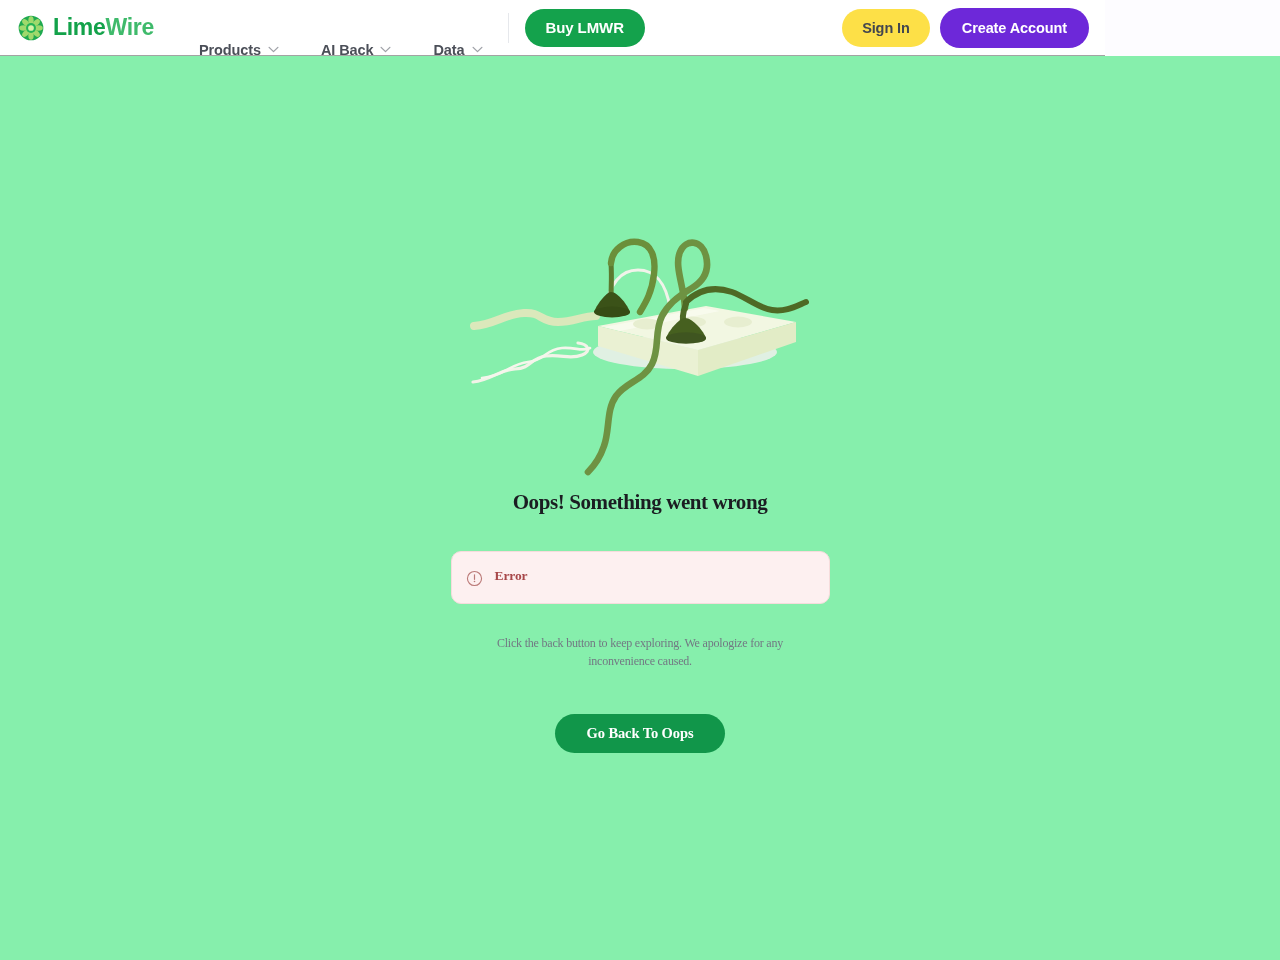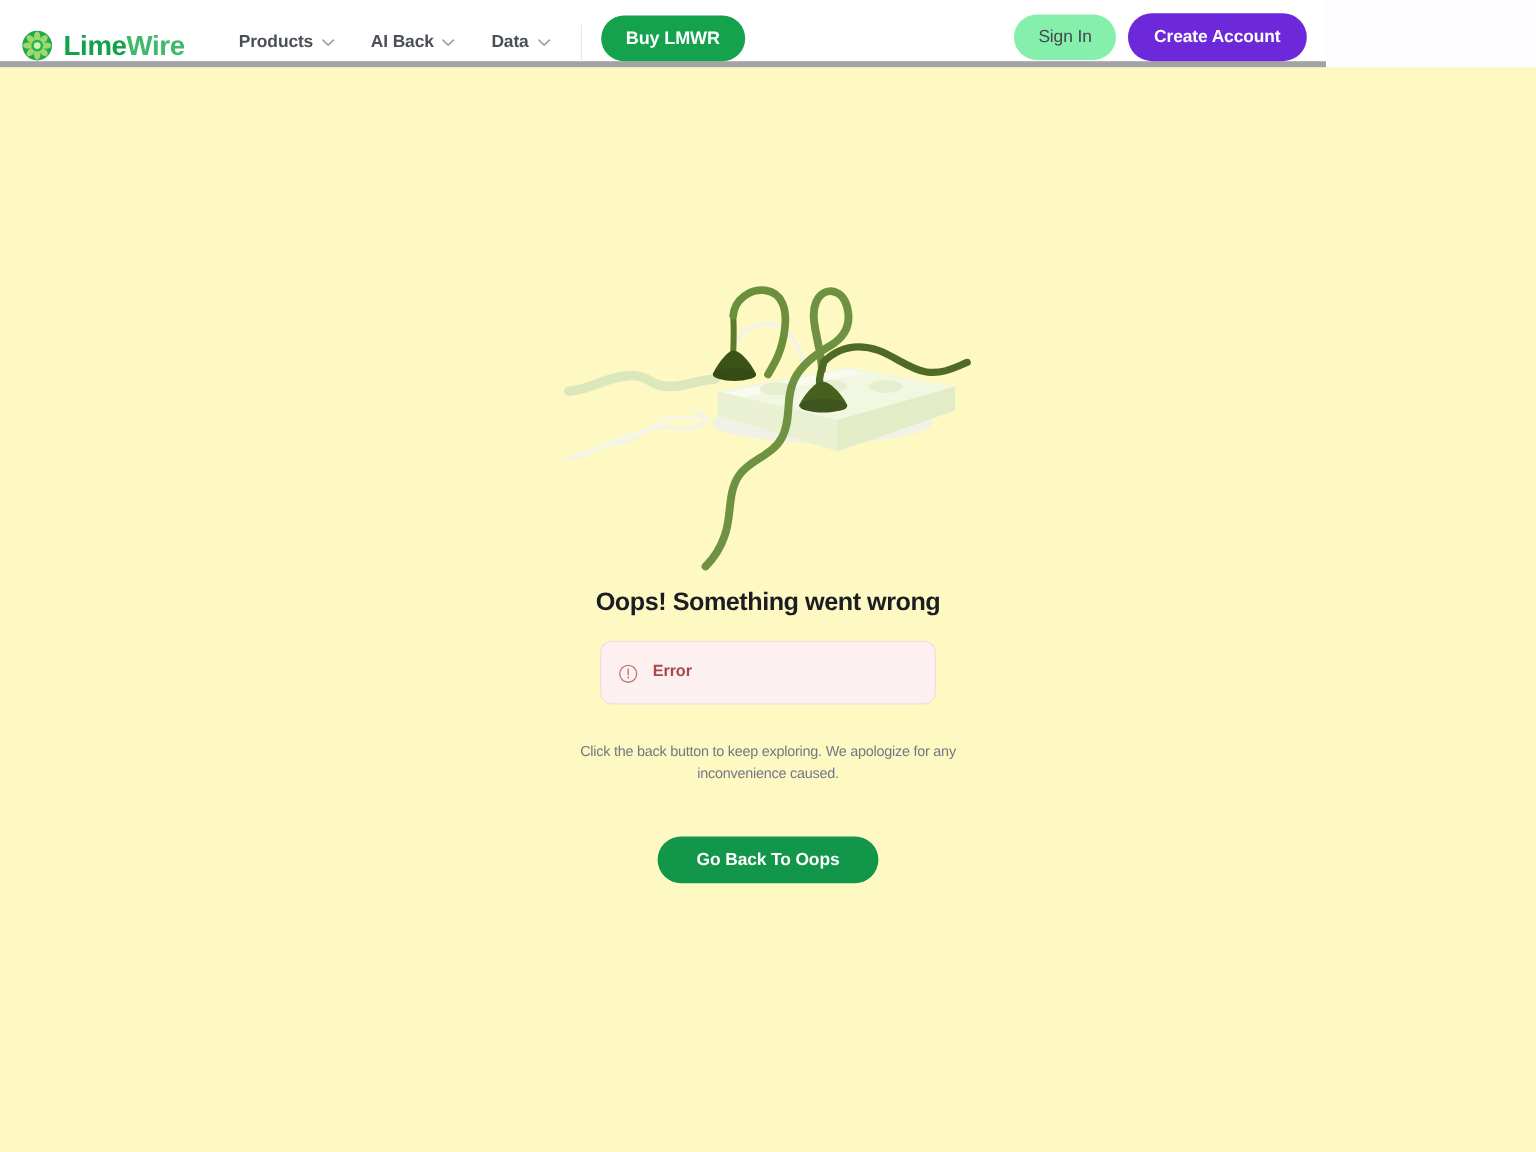--- a/index.html
+++ b/index.html
@@ -16,23 +16,23 @@
     background: #fdfcff;
     -webkit-font-smoothing: antialiased;
   }
 
   
   .header {
     position: relative;
     height: 56px;
     width: 1105px;
     background: #ffffff;
-    border-bottom: 5px solid #a3a3a3;
-    display: flex;
-    align-items: flex-end;
+    border-bottom: 1px solid #a3a3a3;
+    display: flex;
+    align-items: center;
     padding: 0 16px;
   }
 
   .brand {
     display: flex;
     align-items: center;
     gap: 9px;
     margin-left: 2px;
     margin-right: 34px;
     text-decoration: none;
@@ -47,21 +47,21 @@
     letter-spacing: -0.3px;
     line-height: 1;
     white-space: nowrap;
   }
   .brand-text .lime { color: #13a24a; }
   .brand-text .wire { color: #3fba6b; }
 
   .nav {
     display: flex;
     align-items: center;
-    gap: 8px;
+    gap: 20px;
     margin-top: 44px;
   }
 
   .nav-item {
     display: flex;
     align-items: center;
     gap: 7px;
     padding: 8px 11px;
     font-size: 14.5px;
     font-weight: 700;
@@ -106,24 +106,24 @@
     margin-left: auto;
     display: flex;
     align-items: center;
     gap: 10px;
   }
 
   .btn-signin {
     height: 38px;
     padding: 0 20px;
     border-radius: 19px;
-    background: #86efac;
+    background: #fde047;
     color: #42464f;
     font-size: 14.5px;
-    font-weight: 400;
+    font-weight: 700;
     letter-spacing: -0.1px;
   }
 
   .btn-create {
     height: 40px;
     padding: 0 22px;
     border-radius: 20px;
     background: #6d28d9;
     color: #ffffff;
     font-size: 14.5px;
@@ -131,42 +131,43 @@
     letter-spacing: -0.1px;
   }
 
   
   .main {
     width: 1280px;
     height: 904px;
     display: flex;
     flex-direction: column;
     align-items: center;
-    background: #fef9c3;
+    background: #86efac;
+    font-family: Liberation Serif, serif;
   }
 
   .illustration {
     width: 340px;
     height: 250px;
     margin-top: 174px;
     display: block;
   }
 
   .oops-title {
     margin-top: 10px;
     font-size: 21px;
     font-weight: 700;
     color: #1b1d22;
     letter-spacing: -0.4px;
     text-align: center;
   }
 
   .error-box {
-    margin-top: 20px;
-    width: 280px;
+    margin-top: 36px;
+    width: 379px;
     background: #fdf0f0;
     border: 1px solid #f6dcdc;
     border-radius: 10px;
     padding: 16px 16px 16px 14px;
     display: flex;
     gap: 12px;
     align-items: flex-start;
   }
 
   .err-icon { width: 17px; height: 17px; flex: none; margin-top: 2px; display: block; }

